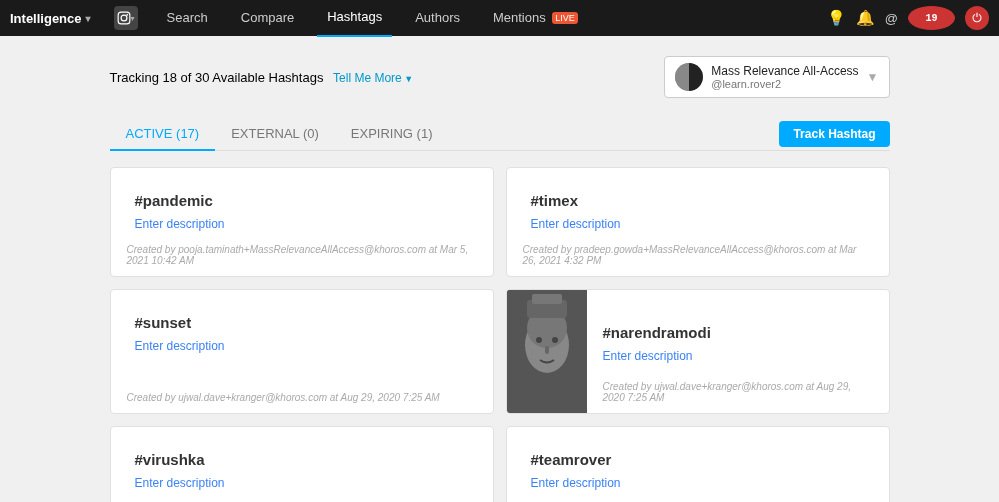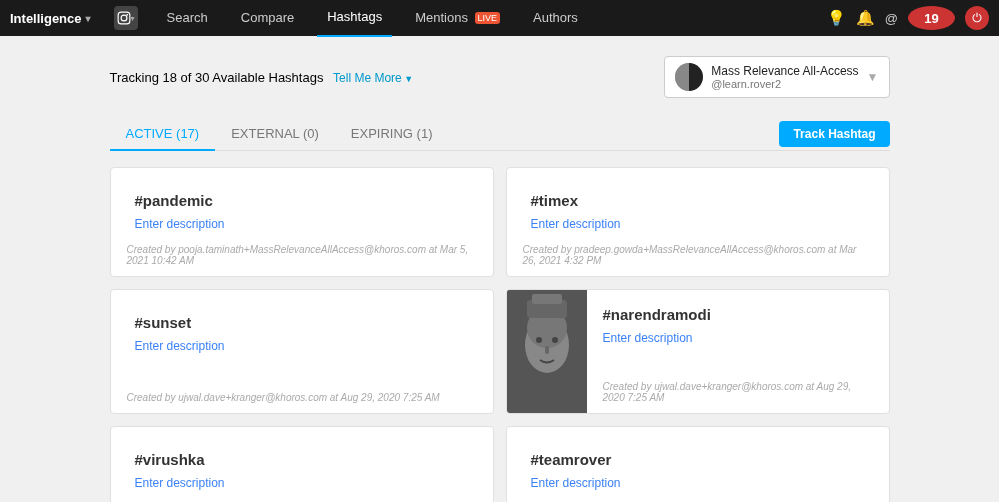--- a/index.html
+++ b/index.html
@@ -32,23 +32,23 @@
     }
     .nav-item.active { color: #fff; border-bottom: 2px solid #00aaff; }
     .nav-item .live-badge {
       background: #e53; color: #fff; font-size: 9px; padding: 1px 3px;
       border-radius: 3px; margin-left: 3px; vertical-align: middle;
     }
     .topnav-spacer { flex: 1; }
     .topnav-icons { display: flex; align-items: center; gap: 10px; }
     .topnav-icon { color: #ccc; font-size: 15px; cursor: pointer; }
     .topnav-avatar {
-      background: #cc3333; color: #fff; font-size: 13px; font-weight: bold;
+      background: #cc3333; color: #fff; font-size: 10px; font-weight: bold;
       width: 47px; height: 24px; border-radius: 50%; display: flex;
-      align-items: center; justify-content: center;
+      align-items: center; justify-content: center; font-family: Liberation Mono, monospace;
     }
     .topnav-power {
       background: #cc3333; color: #fff; font-size: 12px;
       width: 24px; height: 24px; border-radius: 50%; display: flex;
       align-items: center; justify-content: center; cursor: pointer;
     }
 
     
     .main-content {
       padding: 20px 60px;
@@ -104,21 +104,21 @@
       padding: 24px; min-height: 110px; position: relative; overflow: hidden;
     }
     .hashtag-card.has-image {
       display: flex; gap: 0; padding: 0;
     }
     .hashtag-card.has-image .card-image {
       width: 80px; min-height: 110px; background: #555;
       flex-shrink: 0; overflow: hidden;
     }
     .hashtag-card.has-image .card-body {
-      flex: 1; padding: 16px;
+      flex: 1; padding: 16px; margin-top: 18px;
     }
     .card-body { }
     .hashtag-name {
       font-size: 15px; font-weight: 600; color: #333; margin-bottom: 8px;
     }
     .hashtag-description {
       font-size: 12px; color: #3b82f6; margin-bottom: 20px;
     }
     .hashtag-meta {
       font-size: 10px; color: #aaa; font-style: italic;
@@ -140,25 +140,25 @@
     <svg width="14" height="14" viewBox="0 0 24 24" fill="none" stroke="white" stroke-width="2">
       <rect x="2" y="2" width="20" height="20" rx="5"></rect>
         <circle cx="12" cy="12" r="5"></circle>
       <circle cx="17.5" cy="6.5" r="1.5" fill="white" stroke="none"></circle>
     </svg>
     <span class="dropdown-arrow">▾</span>
   </div>
   <a class="nav-item">Search</a>
   <a class="nav-item">Compare</a>
   <a class="nav-item active">Hashtags</a>
+  <a class="nav-item">Authors</a>
   <a class="nav-item">
     <span>Mentions</span>
     <span class="live-badge">LIVE</span>
   </a>
-  <a class="nav-item">Authors</a>
   <div class="topnav-spacer"></div>
   <div class="topnav-icons">
     <span class="topnav-icon">💡</span>
     <span class="topnav-icon">🔔</span>
     <span class="topnav-icon" style="font-size:13px;">@</span>
     <div class="topnav-avatar">19</div>
     <div class="topnav-power">⏻</div>
   </div>
 </nav>
 

